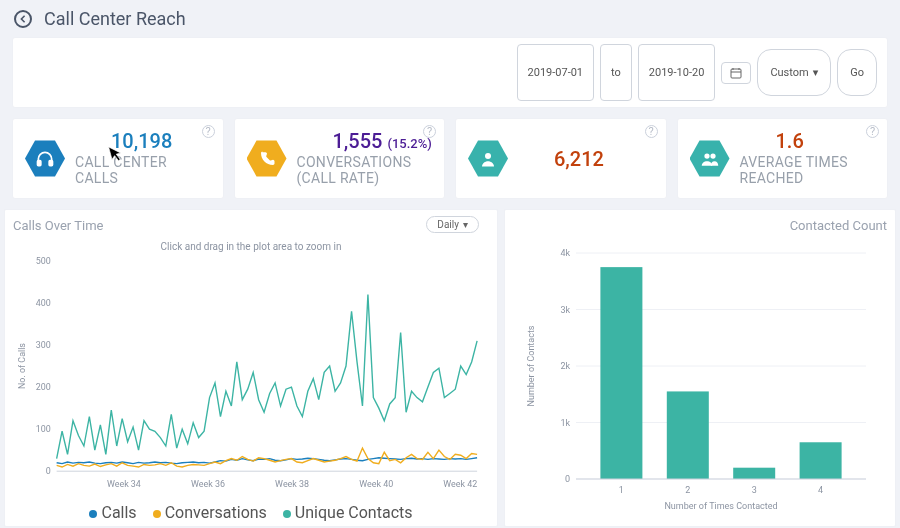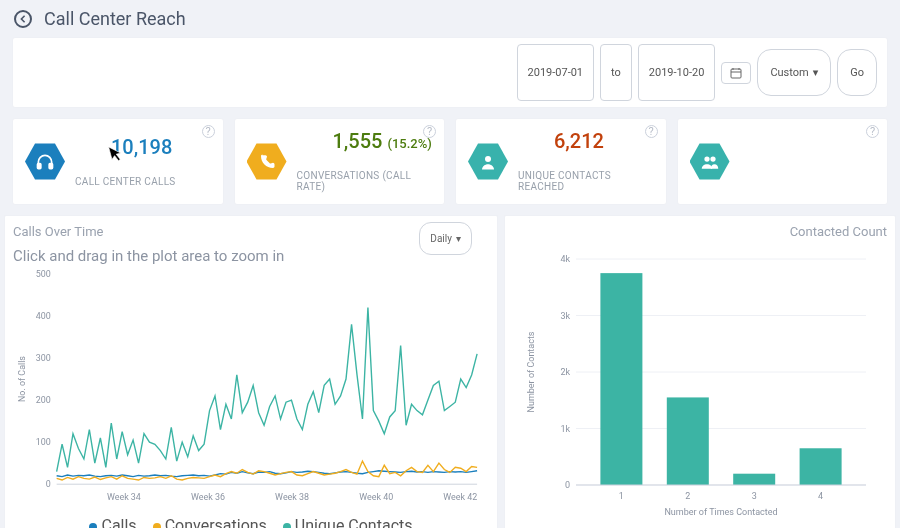--- a/index.html
+++ b/index.html
@@ -82,43 +82,43 @@
     display:flex; align-items:center; justify-content:center;
     color:#fff; font-size:16px;
     clip-path: polygon(25% 5%, 75% 5%, 100% 50%, 75% 95%, 25% 95%, 0% 50%);
     flex-shrink: 0;
   }
   .hex.blue { background:#1b7fbd; }
   .hex.orange { background:#f0ad1e; }
   .hex.teal { background:#38b2ac; }
   .kpi-val { font-size: 20px; font-weight: 500; line-height: 1; margin-left: 36px; }
   .kpi .small { font-size: 13px; font-weight: 500; }
-  .kpi-label { font-size: 10px; color: #98a0ab; letter-spacing: .3px; margin-top:19px; }
+  .kpi-label { font-size: 14px; color: #98a0ab; letter-spacing: .3px; margin-top:3px; }
   .blue-v { color:#1b7fbd; }
-  .orange-v { color:#4d7c0f; }
+  .orange-v { color:#4c1d95; }
   .teal-v { color:#c2410c; }
 
   .charts {
     display:flex; gap: 6px; padding: 0 4px;
   }
   .card {
     background:#fff; border:1px solid #eef0f5; border-radius:2px;
     position:relative;
   }
   .card-left { flex: 1.12; padding: 8px 8px 4px 8px; }
   .card-right { flex: 0.88; padding: 8px 8px 4px 8px; }
   .card-title { color:#9aa2af; font-size:13px; margin-bottom:4px; }
   .card-right .card-title { text-align:right; }
   .daily-btn {
-    position:absolute; top:6px; right:25px;
+    position:absolute; top:6px; right:18px;
     border:1px solid #d0d5dd; border-radius:12px;
-    padding:10px 10px; font-size:10px; color:#666;
+    padding:2px 10px; font-size:10px; color:#666;
     display:inline-flex; align-items:center; gap:4px;text-align:right;
   }
-  .hint { font-size:15px; color:#8c94a2; margin: 8px 0 2px 0; }
+  .hint { text-align:center; font-size:10px; color:#8c94a2; margin: 8px 0 2px 0; }
   svg text { font-size: 9px; fill:#8c94a2; }
   .legend { display:flex; justify-content:center; gap:16px; font-size:16px; color:#555; margin-top:4px; }
   .legend span.dot { width:8px; height:8px; border-radius:50%; display:inline-block; margin-right:4px; vertical-align:middle; }
   .cursor-pointer {
     position:absolute; top:144px; left:110px; font-size:15px; color:#000;
     transform: rotate(-15deg);
     pointer-events:none;
   }
 </style>
 </head>
@@ -187,33 +187,36 @@
   <div class="kpi">
     <span class="help">?</span>
     <div class="hex teal">
       <svg width="18" height="18" viewBox="0 0 24 24" fill="#fff">
           <circle cx="12" cy="8" r="4"></circle>
           <path d="M4 22c0-4 4-7 8-7s8 3 8 7"></path>
         </svg>
     </div>
     <div>
       <div class="kpi-val teal-v">6,212</div>
-      <div class="kpi-label">UNIQUE CONTACTS REACHED</div>
     </div>
   </div>
 
   <div class="kpi">
     <span class="help">?</span>
     <div class="hex teal">
       <svg width="20" height="18" viewBox="0 0 26 24" fill="#fff">
           <circle cx="9" cy="8" r="3.5"></circle>
           <circle cx="17" cy="8" r="3.5"></circle>
           <path d="M2 21c0-3.5 3-6 7-6s7 2.5 7 6"></path>
           <path d="M14 21c0-3.5 2-6 5-6s5 2.5 5 6"></path>
         </svg>
+    </div>
+    <div>
+      <div class="kpi-val teal-v">1.6</div>
+      <div class="kpi-label">AVERAGE TIMES REACHED</div>
     </div>
   </div>
 </div>
 
 <div class="cursor-pointer">
   <svg width="14" height="18" viewBox="0 0 14 18">
       <path d="M1 1 L1 14 L4.5 11 L7 17 L9 16 L6.5 10 L11 10 Z" fill="#000" stroke="#fff" stroke-width="0.6"></path>
     </svg>
 </div>
 

